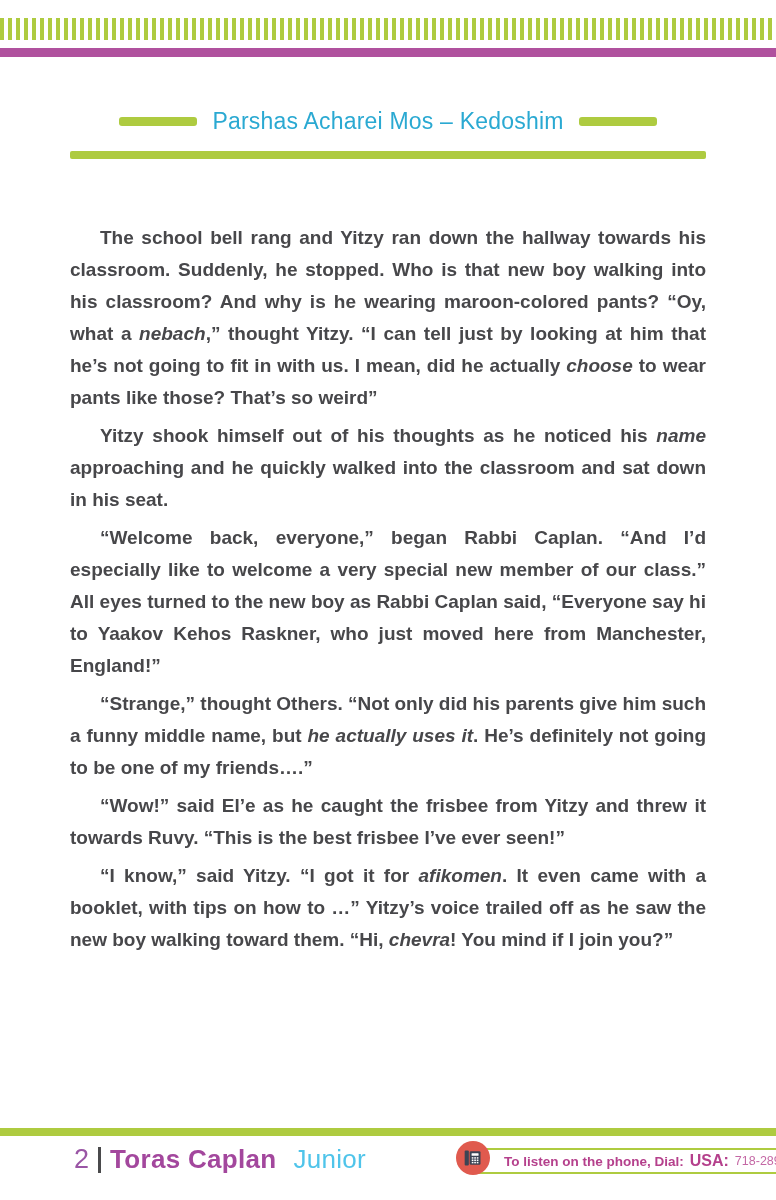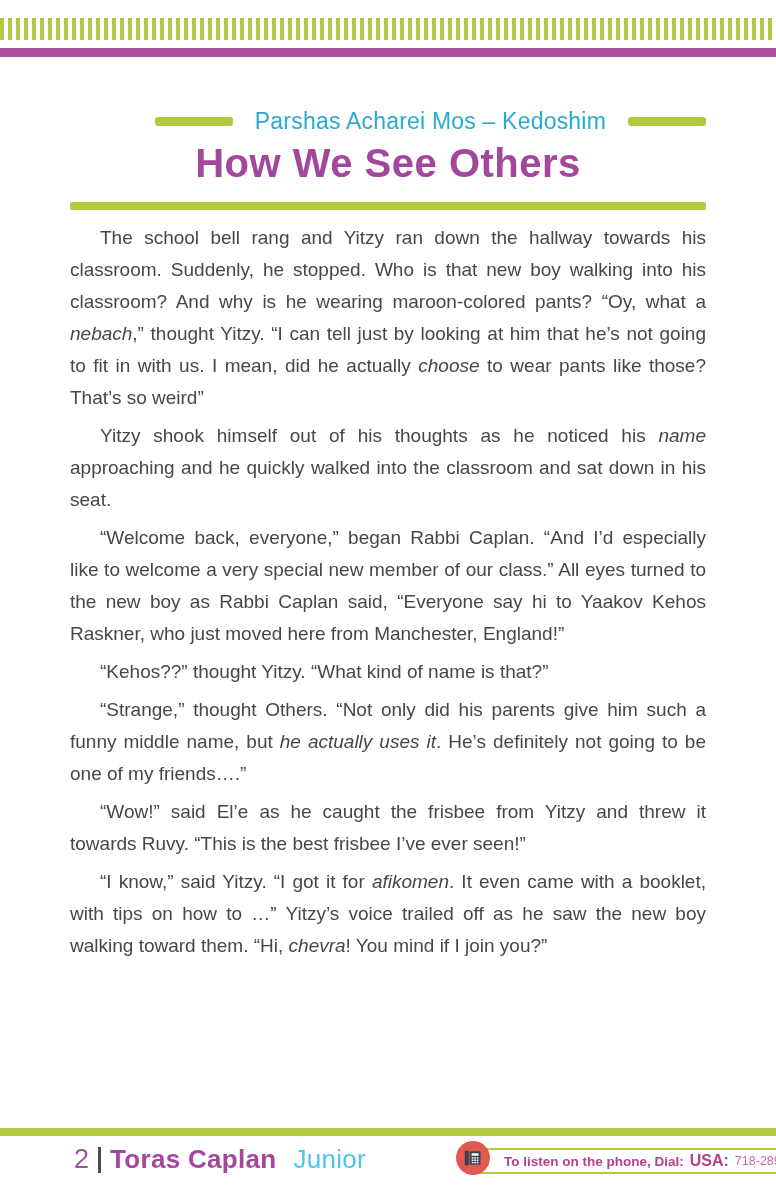--- a/index.html
+++ b/index.html
@@ -12,39 +12,39 @@
   .top-stripes{
     position:absolute;top:18px;left:0;width:776px;height:22px;
     background:repeating-linear-gradient(90deg,var(--lime) 0 4px,transparent 4px 8px);
   }
   .top-magenta{
     position:absolute;top:48px;left:0;width:776px;height:9px;
     background:var(--magenta_bar);
   }
   
   .header{position:absolute;top:108px;left:70px;width:636px;text-align:center;}
-  .parsha-row{display:flex;align-items:center;justify-content:flex-end;gap:22px;}
+  .parsha-row{display:flex;align-items:center;justify-content:center;gap:15px;}
   .parsha-bar{height:9px;border-radius:3px;background:var(--lime);flex:0 0 auto;width:78px;}
   .parsha-text{
     color:var(--cyan);font-size:23px;font-weight:500;letter-spacing:.2px;white-space:nowrap;
   }
   .page-title{
     margin-top:6px;color:var(--purple);font-size:40px;font-weight:700;letter-spacing:.5px;
   }
   .title-divider{
     margin:16px auto 0 auto;width:636px;height:8px;border-radius:2px;background:var(--lime);
   }
   
   .story{position:absolute;top:222px;left:70px;width:636px;}
   .story p{
     margin:0 0 6px 0;
     color:var(--body_text);
     font-size:19px;line-height:32px;
     text-align:justify;text-indent:30px;
-    font-weight:400;
+    font-weight:700;
   }
   .story em{font-style:italic;}
   
   .footer-bar{
     position:absolute;top:1128px;left:0;width:776px;height:8px;background:var(--lime);
   }
   .footer-left{
     position:absolute;top:1144px;left:74px;display:flex;align-items:center;gap:9px;
   }
   .page-number{color:var(--page_num);font-size:27px;font-weight:400;}
@@ -73,29 +73,27 @@
 
 <div class="top-stripes"></div>
 <div class="top-magenta"></div>
 
 <div class="header">
   <div class="parsha-row">
     <div class="parsha-bar"></div>
     <div class="parsha-text">Parshas Acharei Mos – Kedoshim</div>
     <div class="parsha-bar"></div>
   </div>
-  <div class="page-title">How We See Others</div>
   <div class="title-divider"></div>
 </div>
 
 <div class="story">
     <p><span>The school bell rang and Yitzy ran down the hallway towards his classroom. Suddenly, he stopped. Who is that new boy walking into his classroom? And why is he wearing maroon-colored pants? “Oy, what a </span><em>nebach</em><span>,” thought Yitzy. “I can tell just by looking at him that he’s not going to fit in with us. I mean, did he actually </span><em>choose</em><span> to wear pants like those? That’s so weird”</span></p>
     <p><span>Yitzy shook himself out of his thoughts as he noticed his </span><em>name</em><span> approaching and he quickly walked into the classroom and sat down in his seat.</span></p>
     <p><span>“Welcome back, everyone,” began Rabbi Caplan. “And I’d especially like to welcome a very special new member of our class.” All eyes turned to the new boy as Rabbi Caplan said, “Everyone say hi to Yaakov Kehos Raskner, who just moved here from Manchester, England!”</span></p>
-    <p><span>“Kehos??” thought Yitzy. “What kind of name is that?”</span></p>
     <p><span>“Strange,” thought Others. “Not only did his parents give him such a funny middle name, but </span><em>he actually uses it</em><span>. He’s definitely not going to be one of my friends….”</span></p>
     <p><span>“Wow!” said El’e as he caught the frisbee from Yitzy and threw it towards Ruvy. “This is the best frisbee I’ve ever seen!”</span></p>
     <p><span>“I know,” said Yitzy. “I got it for </span><em>afikomen</em><span>. It even came with a booklet, with tips on how to …” Yitzy’s voice trailed off as he saw the new boy walking toward them. “Hi, </span><em>chevra</em><span>! You mind if I join you?”</span></p>
   </div>
 
 <div class="footer-bar"></div>
 
 <div class="footer-left">
   <span class="page-number">2</span>
   <span class="footer-sep"></span>

